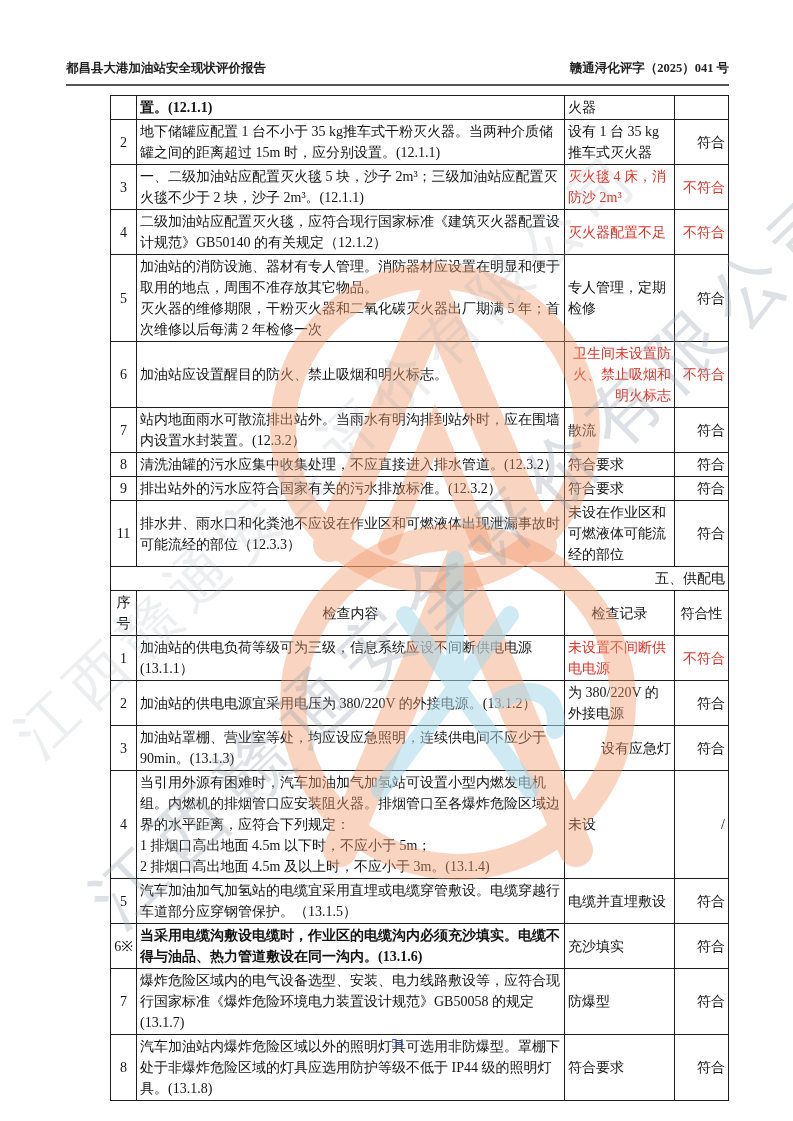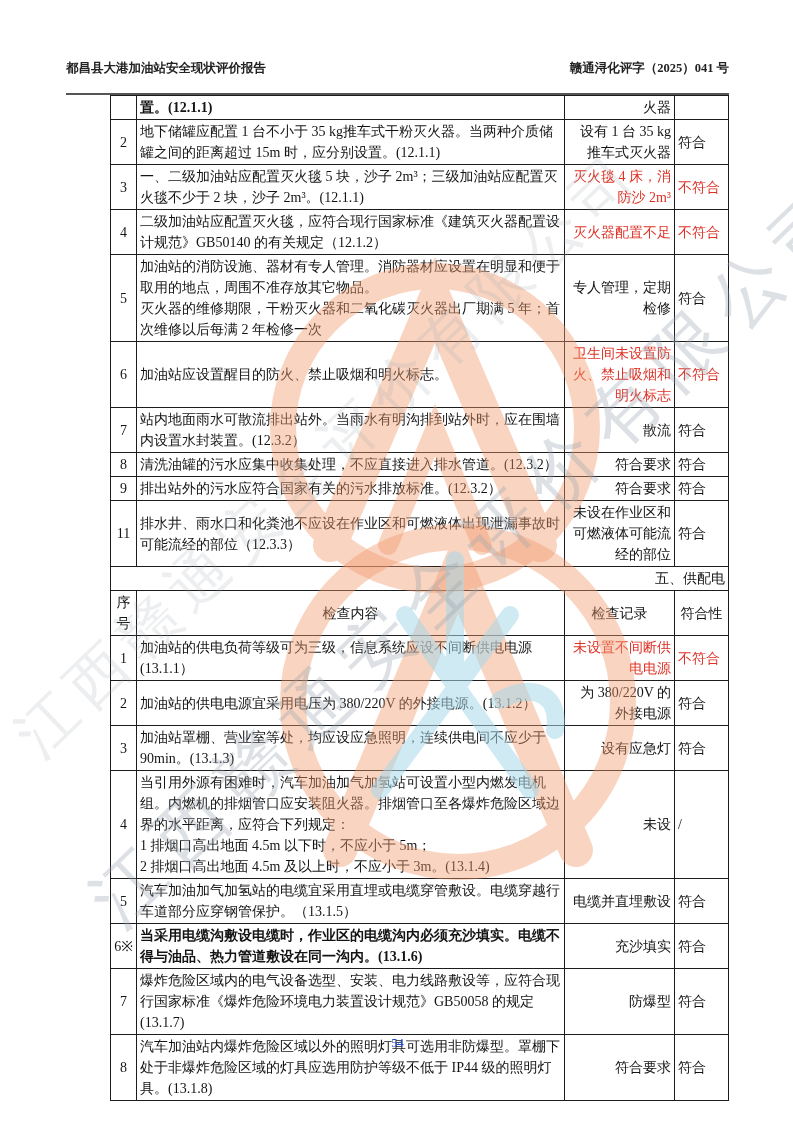--- a/index.html
+++ b/index.html
@@ -11,41 +11,41 @@
     margin:0 auto;
     overflow:hidden;
     font-family:"Liberation Serif","DejaVu Serif",serif;
     color:#111;
   }
   
   .doc-header{
     position:absolute;left:66px;right:64px;top:60px;
     display:flex;justify-content:space-between;align-items:flex-end;
     font-size:12.5px;font-weight:bold;
-    padding-bottom:16px;
+    padding-bottom:7px;
     border-bottom:2px solid #555;
     color:#222;
   }
   
   .table-wrap{position:absolute;left:110px;top:95px;width:620px;z-index:2;}
   table.insp{
     border-collapse:collapse;table-layout:fixed;width:618px;
     font-size:14px;line-height:21px;color:#141414;
   }
   table.insp td{
     border:1px solid #1c1c1c;
     padding:1px 3px;
     vertical-align:middle;
     overflow:hidden;
   }
   td.seq{text-align:center;padding:1px 0;}
   td.content{text-align:left;white-space:pre-line;}
-  td.record{text-align:right;padding:1px 2px;}
+  td.record{text-align:left;padding:1px 2px;}
   td.record.left{text-align:right;}
-  td.compliance{text-align:left;padding:1px 0;}
+  td.compliance{text-align:right;padding:1px 0;}
   td.section-title{text-align:right;padding:2px 0;}
   tr.col-header td{text-align:center;}
   .red{color:#df3125;}
   .bold{font-weight:bold;}
   
   .page-number{
     position:absolute;left:66px;right:64px;top:1036px;
     text-align:center;font-size:12.5px;color:#1d4ed8;z-index:2;
   }
   

